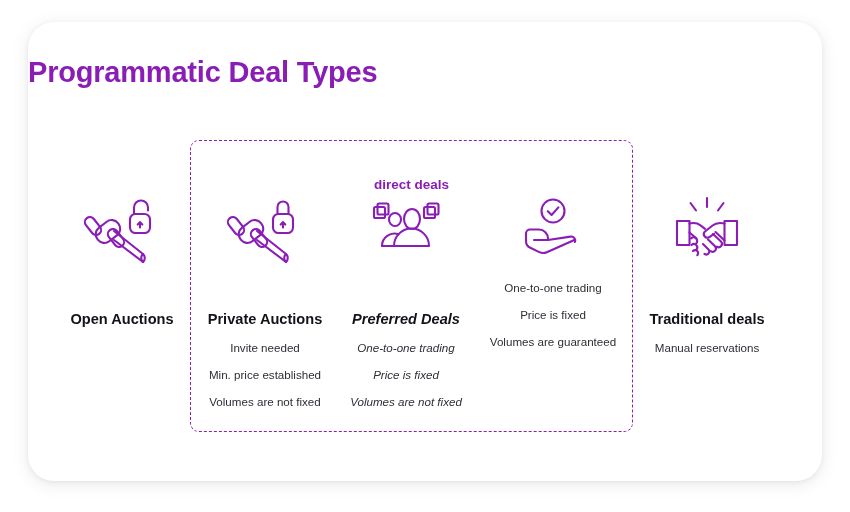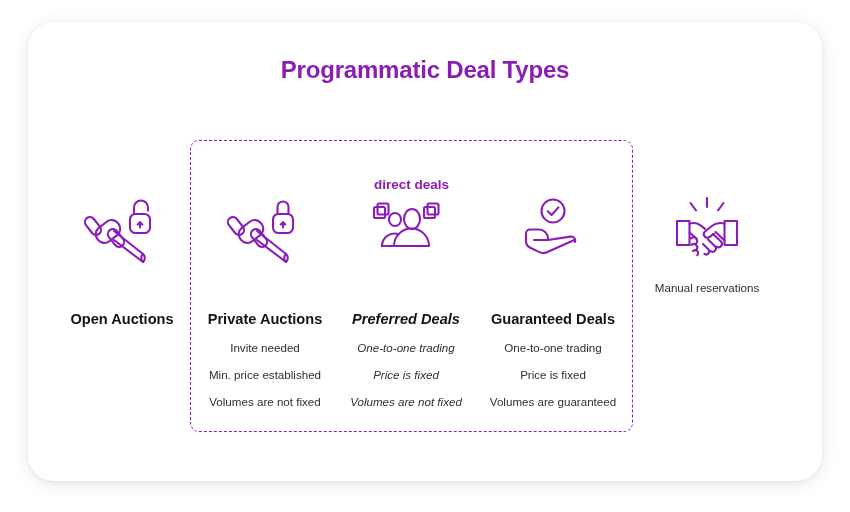--- a/index.html
+++ b/index.html
@@ -28,22 +28,22 @@
     box-shadow: 0 3px 16px rgba(120,120,130,0.16),
                 0 1px 4px rgba(120,120,130,0.10);
   }
 
   
   #page-title {
     position: absolute;
     left: 0;
     top: 34px;
     width: 794px;
-    text-align: center;
-    font-size: 24px;
+    text-align: left;
+    font-size: 29px;
     font-weight: bold;
     letter-spacing: -0.2px;
     color: #8A1DB5;
     white-space: nowrap;
   }
 
   
   #direct-deals-box {
     position: absolute;
     left: 162px;      
@@ -214,21 +214,20 @@
 
           <circle cx="40" cy="17" r="11.5"></circle>
           <path d="M34.8 17.2 L38.6 21 L45.4 13.4"></path>
 
           <path d="M13 39.5 a4 4 0 0 1 4 -4 h9 a9 9 0 0 1 9 9 v1.5"></path>
           <path d="M13 39.5 v7.5 a7.5 7.5 0 0 0 4.3 6.8 l9 4.3 a9 9 0 0 0 7.5 0.1 l27.5 -12.2"></path>
           <path d="M35 46 l22.5 -3.4 a4.3 4.3 0 0 1 4.8 3.4 a4.3 4.3 0 0 1 -0.5 2"></path>
           <path d="M21 46 h14"></path>
         </svg>
       </div>
-      <div class="col-title">Guaranteed Deals</div>
       <div class="col-lines">
         <div class="col-line">One-to-one trading</div>
         <div class="col-line">Price is fixed</div>
         <div class="col-line">Volumes are guaranteed</div>
       </div>
     </div>
 
     <div class="column" style="left:679px;">
       <div class="col-icon">
         <svg width="80" height="72" viewBox="0 0 80 72" fill="none" stroke="#8A1DB5" stroke-width="2.1" stroke-linecap="round" stroke-linejoin="round">
@@ -247,19 +246,20 @@
           <path d="M41 45.5 l7 6.8 a3.2 3.2 0 0 1 -4.2 4.8"></path>
           <path d="M36 50 l5.5 5.5 a3 3 0 0 1 -4 4.4"></path>
           <path d="M57.5 46.5 l-9 -8.5"></path>
 
           <path d="M24 44.5 a3.6 3.6 0 0 1 5.2 5"></path>
           <path d="M24.5 51 a3.4 3.4 0 0 1 4.9 4.7"></path>
           <path d="M26 57 a3 3 0 0 1 4.3 4.2"></path>
           <path d="M22.5 38.5 l7 6"></path>
         </svg>
       </div>
+      <div class="col-title">Traditional deals</div>
       <div class="col-lines">
         <div class="col-line">Manual reservations</div>
       </div>
     </div>
 
   </div>
 </div>
 
 </body></html>

